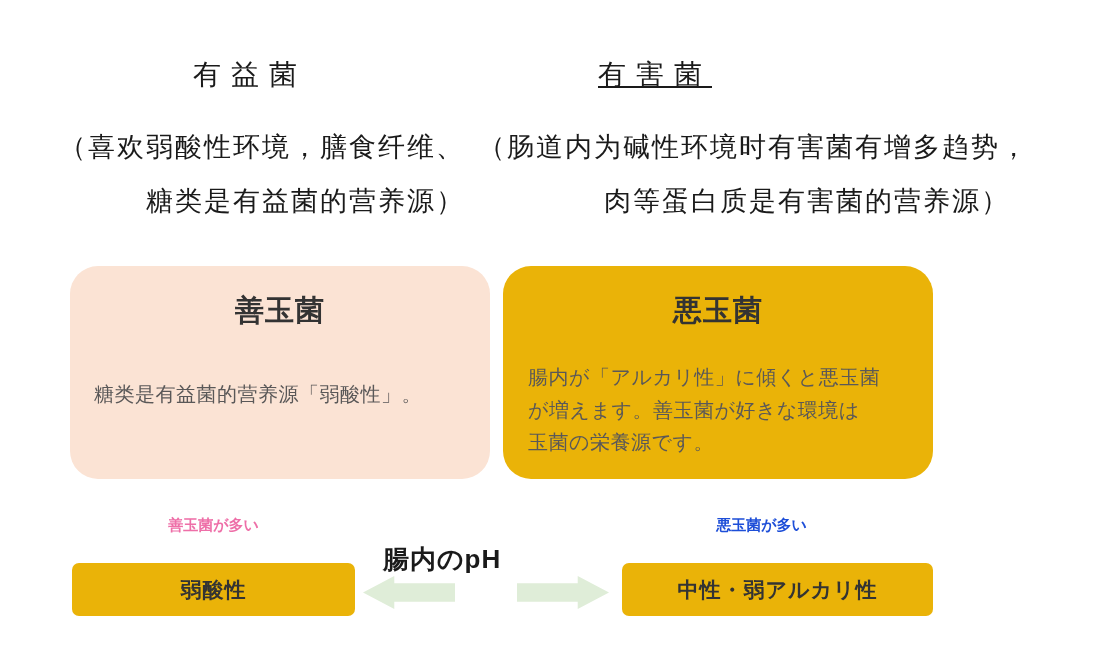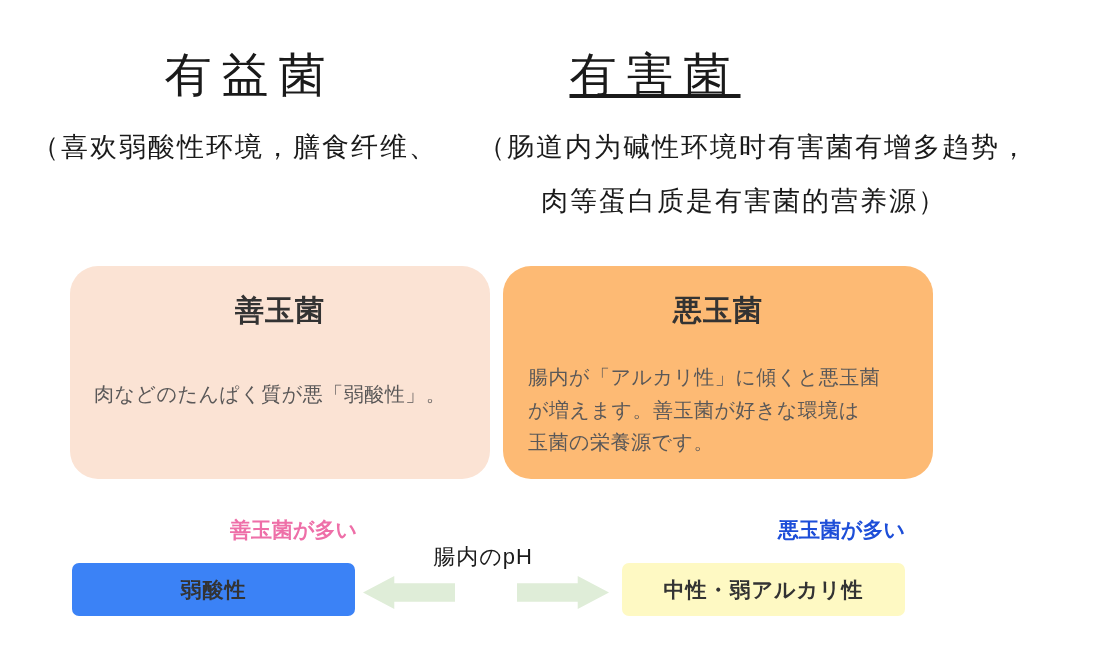--- a/index.html
+++ b/index.html
@@ -8,55 +8,55 @@
     position: relative;
     width: 1110px;
     height: 666px;
     background: #ffffff;
     overflow: hidden;
     font-family: "Liberation Sans", sans-serif;
   }
   
   .cn-heading {
     position: absolute;
-    top: 44px;
+    top: 56px;
     height: 54px;
     text-align: center;
     font-family: "Liberation Serif", serif;
-    font-size: 47px;
+    font-size: 28px;
     letter-spacing: 10px;
     color: #1a1a1a;
     white-space: nowrap;
   }
   .cn-heading.left  { left: 60px;  width: 380px; }
   .cn-heading.right { left: 470px; width: 370px; text-decoration: underline; }
   .cn-note {
     position: absolute;
     top: 120px;
-    text-align: center;
+    text-align: right;
     font-family: "Liberation Serif", serif;
     font-size: 27px;
     line-height: 54px;
     letter-spacing: 2px;
     color: #1a1a1a;
     white-space: nowrap;
   }
   .cn-note.left  { left: 5px;   width: 460px; }
   .cn-note.right { left: 478px; width: 532px; }
 
   
   .card {
     position: absolute;
     top: 266px;
     height: 213px;
     border-radius: 28px;
     box-sizing: border-box;
   }
   .card.good { left: 70px;  width: 420px; background: #fbe3d4; }
-  .card.bad  { left: 503px; width: 430px; background: #fdba74; }
+  .card.bad  { left: 503px; width: 430px; background: #eab308; }
   .card-title {
     margin-top: 25px;
     text-align: center;
     font-size: 29px;
     font-weight: bold;
     color: #333333;
     letter-spacing: 1px;
     font-family: Liberation Serif, serif;
   }
   .card-body {
@@ -65,54 +65,53 @@
     letter-spacing: 0.5px;
   }
   .card.good .card-body { margin: 48px 0 0 24px; line-height: 30px; }
   .card.bad  .card-body { margin: 30px 16px 15px 25px; line-height: 32.5px; }
 
   
   .ph-side-label {
     position: absolute;
     top: 516px;
     width: 287px;
-    text-align: right;
-    font-size: 21px;
+    text-align: center;
+    font-size: 15px;
     font-weight: bold;
     white-space: nowrap;
   }
   .ph-side-label.pink { left: 70px;  color: #ee6fa8; }
   .ph-side-label.blue { left: 618px; color: #1d4ed8; }
   .ph-center-label {
     position: absolute;
     left: 383px;
     top: 542px;
     width: 200px;
-    text-align: center;
-    font-size: 22px;
-    font-weight: normal;
+    font-size: 26px;
+    font-weight: bold;
     color: #1a1a1a;
     letter-spacing: 1px;
     white-space: nowrap;
   }
   .ph-box {
     position: absolute;
     top: 563px;
     height: 53px;
     line-height: 53px;
     border-radius: 7px;
     text-align: center;
     font-size: 21px;
     font-weight: bold;
     color: #333333;
     letter-spacing: 1px;
     white-space: nowrap;
   }
-  .ph-box.acid   { left: 72px;  width: 283px; background: #3b82f6; }
-  .ph-box.alkali { left: 622px; width: 283px; background: #fef9c3; }
+  .ph-box.acid   { left: 72px;  width: 283px; background: #eab308; }
+  .ph-box.alkali { left: 622px; width: 311px; background: #eab308; }
   .arrow {
     position: absolute;
     top: 576px;
     width: 92px;
     height: 33px;
     background: #dfedd8;
   }
   .arrow.left {
     left: 363px;
     clip-path: polygon(0 50%, 34% 0, 34% 22%, 100% 22%, 100% 78%, 34% 78%, 34% 100%);
@@ -125,30 +124,31 @@
 </head>
 <body>
 
 <div class="canvas">
 
   <div class="cn-heading left">有益菌</div>
   <div class="cn-heading right">有害菌</div>
 
   <div class="cn-note left">
     <div>（喜欢弱酸性环境，膳食纤维、</div>
+    <div>糖类是有益菌的营养源）</div>
   </div>
   <div class="cn-note right">
     <div>（肠道内为碱性环境时有害菌有增多趋势，</div>
     <div>肉等蛋白质是有害菌的营养源）</div>
   </div>
 
   <div class="card good">
     <div class="card-title">善玉菌</div>
     <div class="card-body">
-      <div>肉などのたんぱく質が悪「弱酸性」。</div>
+      <div>糖类是有益菌的营养源「弱酸性」。</div>
     </div>
   </div>
 
   <div class="card bad">
     <div class="card-title">悪玉菌</div>
     <div class="card-body">
       <div>腸内が「アルカリ性」に傾くと悪玉菌</div>
       <div>が増えます。善玉菌が好きな環境は</div>
       <div>玉菌の栄養源です。</div>
     </div>

